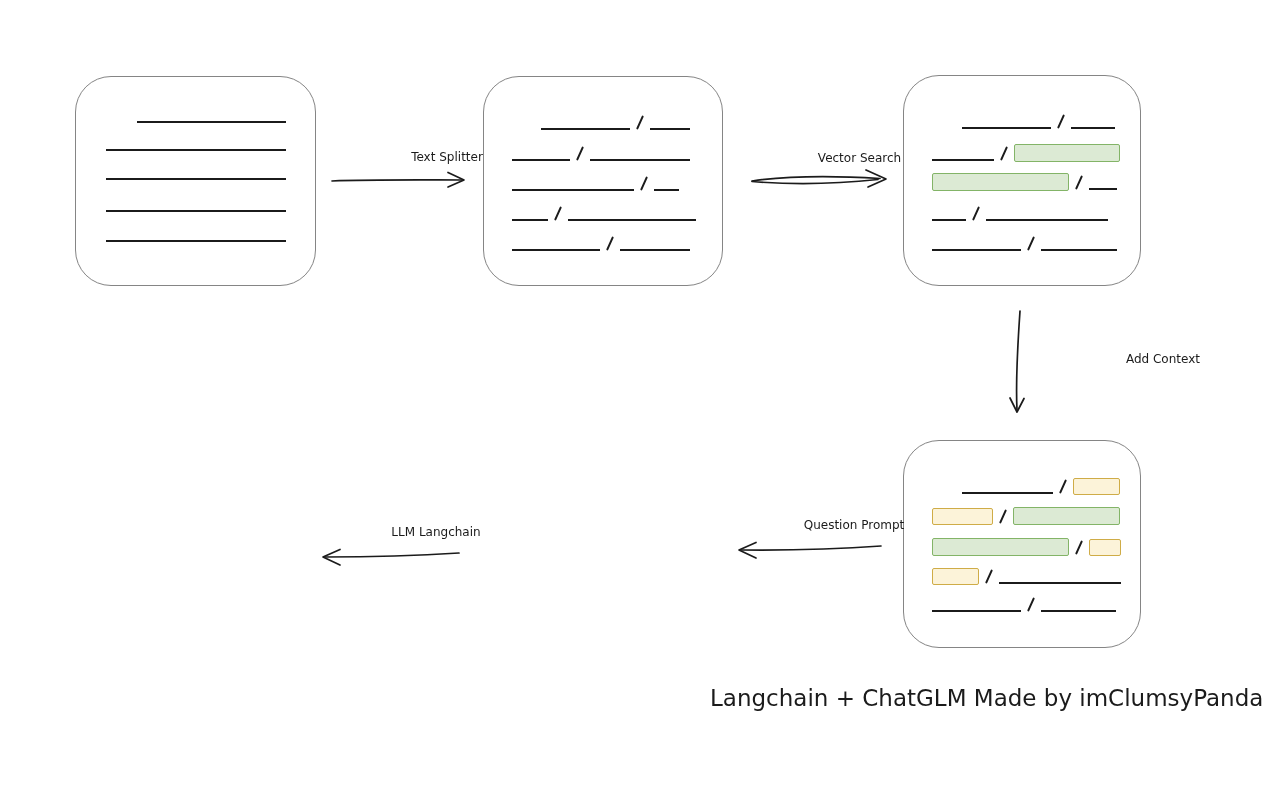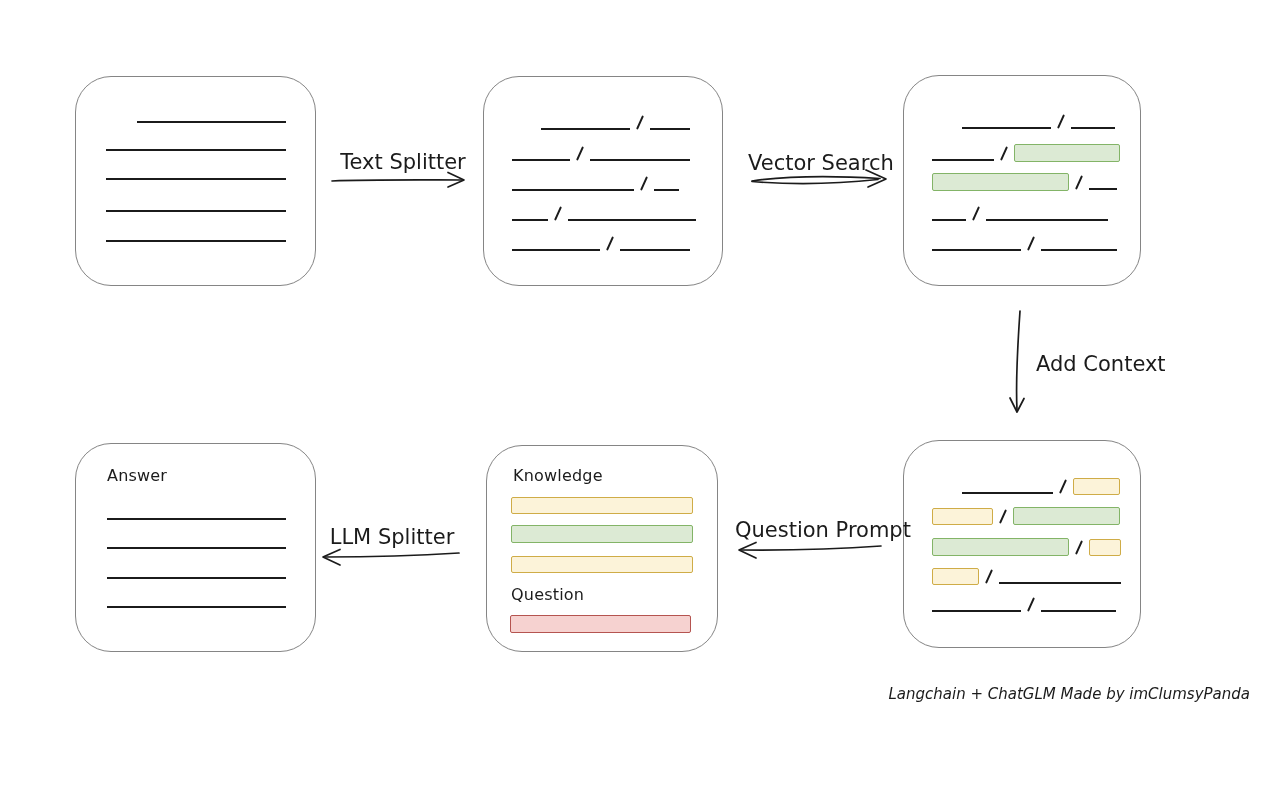--- a/index.html
+++ b/index.html
@@ -12,22 +12,22 @@
     border-radius:36px; background:#ffffff; box-sizing:border-box;
   }
   .chunk-row { position:absolute; height:20px; display:flex; align-items:flex-end; }
   .seg { box-sizing:border-box; }
   .seg-line { height:0; border-top:2px solid var(--ink,#1b1b1b); margin-bottom:1px; }
   .seg-green { height:18px; background:var(--green-fill,#dcead4); border:1.5px solid var(--green-border,#83b467); border-radius:2px; }
   .seg-yellow { height:17px; background:var(--yellow-fill,#fcf3d9); border:1.5px solid var(--yellow-border,#cfac47); border-radius:2px; }
   .seg-red { height:18px; background:var(--red-fill,#f6d2d0); border:1.5px solid var(--red-border,#b55450); border-radius:2px; }
   .slash { width:2px; height:15px; background:var(--ink,#1b1b1b); border-radius:1px; transform:rotate(24deg); margin:0 9px 1px 9px; }
   .inbox-label { position:absolute; font-size:16px; letter-spacing:0.2px; }
-  .arrow-label { position:absolute; font-size:21px; text-align:center; white-space:nowrap; }
-  .caption { position:absolute; font-size:15px; text-align:right; white-space:nowrap;font-style:italic; }
+  .arrow-label { position:absolute; font-size:12px; text-align:center; white-space:nowrap;margin-left:44px; }
+  .caption { position:absolute; font-size:23px; text-align:left; white-space:nowrap; }
   .arrow-layer { position:absolute; left:0; top:0; width:1262px; height:792px; pointer-events:none; }
   .arrow-layer path { stroke:var(--ink,#1b1b1b); stroke-width:1.7; fill:none; stroke-linecap:round; stroke-linejoin:round; }
 </style>
 </head>
 <body>
 
 <div class="canvas">
 
   <div class="node-box" style="left:75px; top:76px; width:241px; height:210px;">
       <div class="chunk-row" style="left: 61px; top: 27px;">
@@ -124,52 +124,21 @@
         <div class="slash"></div>
         <div class="seg seg-line" style="width: 122px;"></div>
       </div>
       <div class="chunk-row" style="left: 28px; top: 152px;">
         <div class="seg seg-line" style="width: 89px;"></div>
         <div class="slash"></div>
         <div class="seg seg-line" style="width: 75px;"></div>
       </div>
     </div>
 
-  <div class="node-box" style="left:486px; top:445px; width:232px; height:207px;">
-    <div class="inbox-label" style="left:26px; top:20px;">Knowledge</div>
-    <div class="inbox-label" style="left:24px; top:139px;">Question</div>
-  <div class="chunk-row" style="left: 24px; top: 48px;">
-        <div class="seg seg-yellow" style="width: 182px;"></div>
-      </div>
-      <div class="chunk-row" style="left: 24px; top: 77px;">
-        <div class="seg seg-green" style="width: 182px;"></div>
-      </div>
-      <div class="chunk-row" style="left: 24px; top: 107px;">
-        <div class="seg seg-yellow" style="width: 182px;"></div>
-      </div>
-      <div class="chunk-row" style="left: 23px; top: 167px;">
-        <div class="seg seg-red" style="width: 181px;"></div>
-      </div>
-    </div>
 
-  <div class="node-box" style="left:75px; top:443px; width:241px; height:209px;">
-    <div class="inbox-label" style="left:31px; top:22px;">Answer</div>
-  <div class="chunk-row" style="left: 31px; top: 57px;">
-        <div class="seg seg-line" style="width: 179px;"></div>
-      </div>
-      <div class="chunk-row" style="left: 31px; top: 86px;">
-        <div class="seg seg-line" style="width: 179px;"></div>
-      </div>
-      <div class="chunk-row" style="left: 31px; top: 116px;">
-        <div class="seg seg-line" style="width: 179px;"></div>
-      </div>
-      <div class="chunk-row" style="left: 31px; top: 145px;">
-        <div class="seg seg-line" style="width: 179px;"></div>
-      </div>
-    </div>
 
   <svg class="arrow-layer" viewBox="0 0 1262 792">
     <g>
       <path d="M332,181 C370,179.5 420,180 462,180"></path>
       <path d="M448,172.5 L464,180 L448,187"></path>
     </g>
     <g>
       <path d="M752,181 C790,175.5 840,176 880,178.5"></path>
       <path d="M752,181.5 C800,185.5 845,183 878,179.5"></path>
       <path d="M866,170 L886,179 L868,187"></path>
@@ -185,16 +154,16 @@
     <g>
       <path d="M459,553 C420,555.5 370,557 325,557"></path>
       <path d="M340,549.5 L323,557 L340,565"></path>
     </g>
   </svg>
 
   <div class="arrow-label" style="left:338px; top:150px; width:130px;">Text Splitter</div>
   <div class="arrow-label" style="left:748px; top:151px; width:135px;">Vector Search</div>
   <div class="arrow-label" style="left:1036px; top:352px; width:120px; text-align:right;">Add Context</div>
   <div class="arrow-label" style="left:735px; top:518px; width:150px;">Question Prompt</div>
-  <div class="arrow-label" style="left:328px; top:525px; width:128px;">LLM Splitter</div>
+  <div class="arrow-label" style="left:328px; top:525px; width:128px;">LLM Langchain</div>
 
   <div class="caption" style="left:710px; top:685px; width:540px;">Langchain + ChatGLM Made by imClumsyPanda</div>
 </div>
 
 </body></html>

